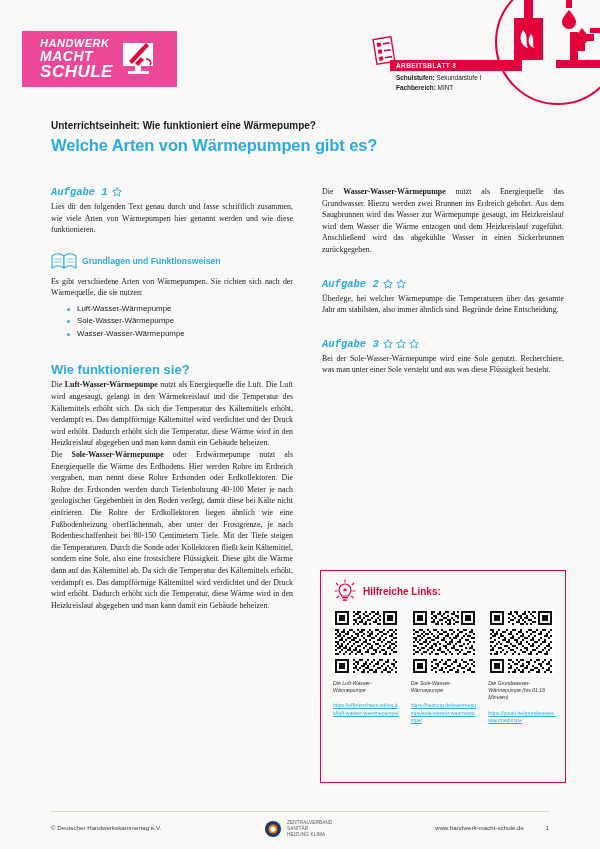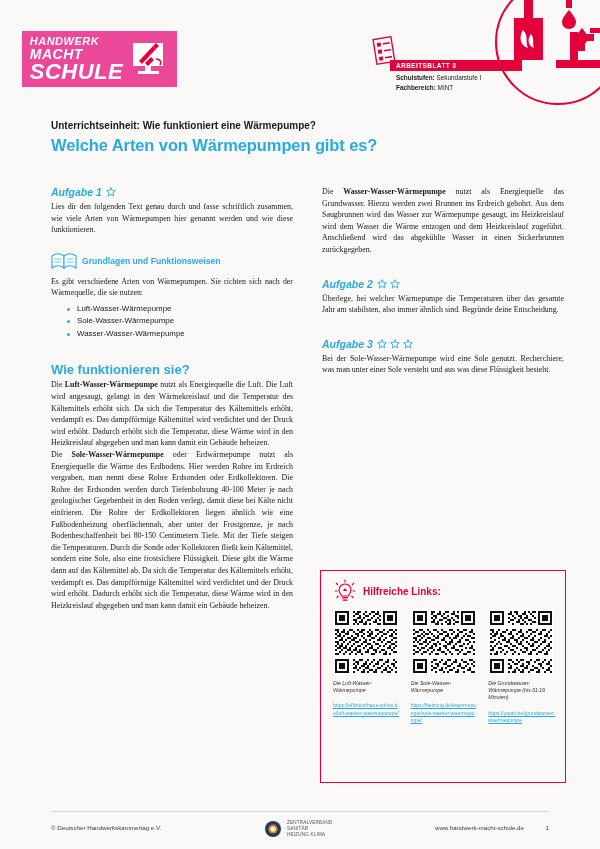--- a/index.html
+++ b/index.html
@@ -46,21 +46,21 @@
     line-height: 1.0;
   }
   .logo-words span {
     color: #ffffff;
     font-weight: bold;
     font-style: italic;
     letter-spacing: 0.5px;
   }
   .lw1 { font-size: 11px; }
   .lw2 { font-size: 14px; }
-  .lw3 { font-size: 22px; }
+  .lw3 { font-size: 17px; }
   .logo-mark { width: 40px; height: 36px; flex: 0 0 auto; }
 
   .al-badge {
     position: absolute;
     left: 390px; top: 60px;
     width: 132px; height: 11px;
     background: #e4003a;
   }
   .al-badge span {
     color: #fff;
@@ -118,20 +118,21 @@
 
   .task-head {
     font-size: 10.5px;
     font-weight: bold;
     font-style: italic;
     color: #29abe2;
     margin: 0 0 3px 0;
     display: flex;
     align-items: center;
     gap: 4px;
+    font-family: Liberation Mono, monospace;
   }
   .stars { display: inline-flex; gap: 3px; }
   .star { width: 10px; height: 10px; display: block; }
 
   p.body {
     margin: 0 0 0 0;
     font-size: 7.9px;
     line-height: 11.6px;
     text-align: justify;
     color: #1a1a1a;

